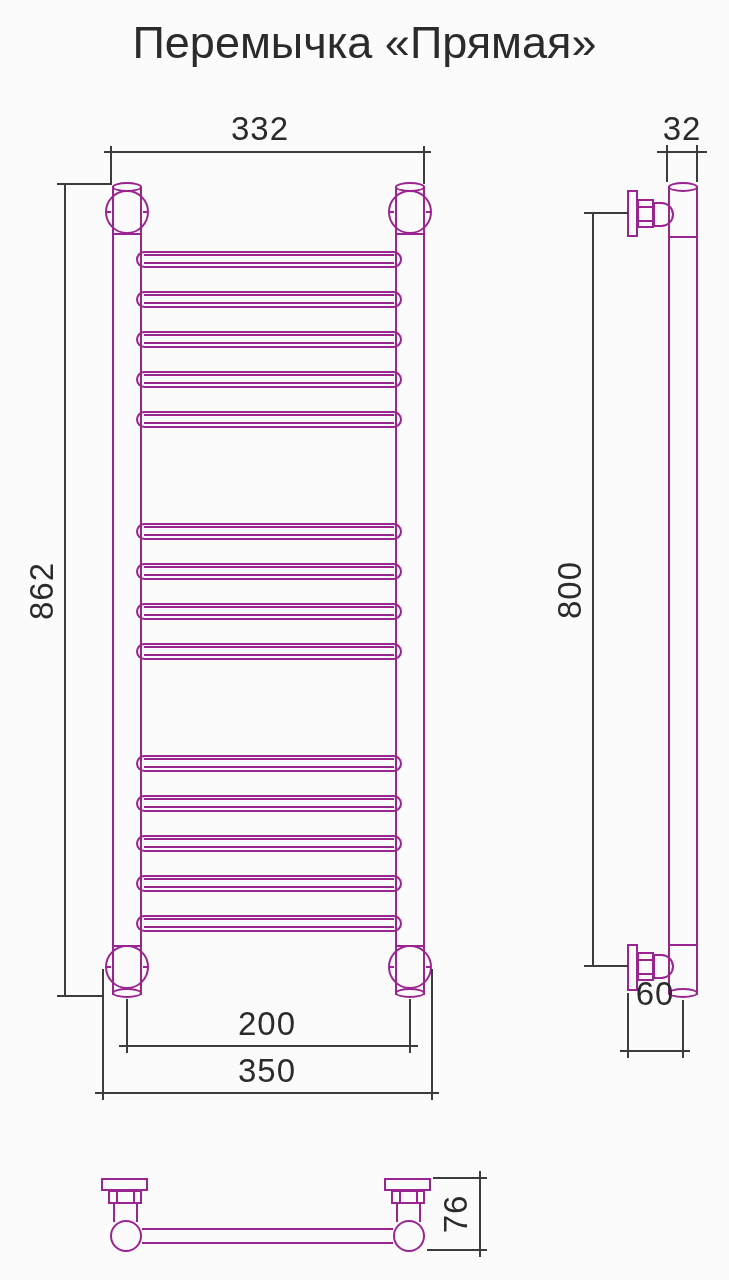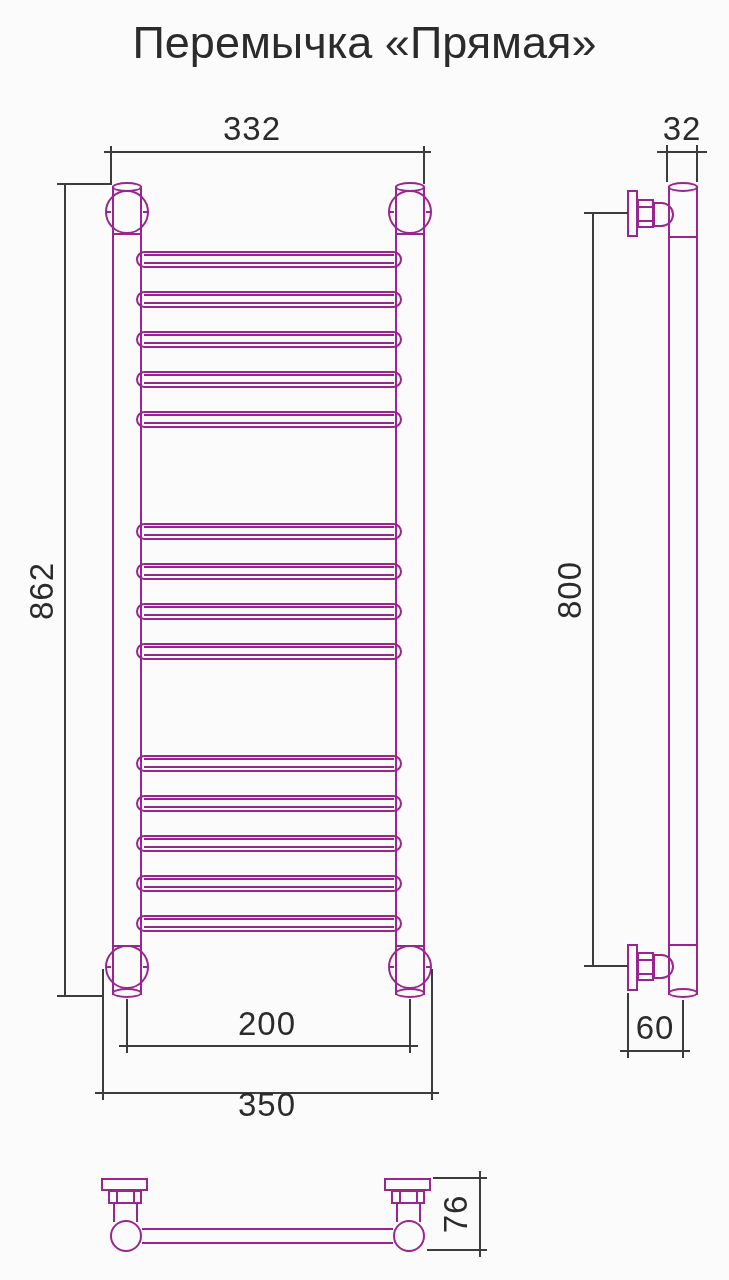--- a/index.html
+++ b/index.html
@@ -130,42 +130,42 @@
         <div class="rung" style="top: 914.5px;">
           <div class="rung-core"></div>
         </div>
       </div>
   </div>
 
   <div>
     <div class="vink" style="left:110px;top:146px;height:38px;"></div>
     <div class="vink" style="left:423px;top:146px;height:38px;"></div>
     <div class="hink" style="left:104px;top:151px;width:327px;"></div>
-    <div class="dim" style="left:202px;top:111px;">332</div>
+    <div class="dim" style="left:210px;top:111px;">332</div>
   </div>
 
   <div>
     <div class="vink" style="left:64px;top:184px;height:813px;"></div>
     <div class="hink" style="left:57px;top:183px;width:55px;"></div>
     <div class="hink" style="left:57px;top:995px;width:47px;"></div>
     <div class="dim vdim" style="left:-8px;top:573px;">862</div>
   </div>
 
   <div>
     <div class="vink" style="left:126px;top:999px;height:54px;"></div>
     <div class="vink" style="left:409px;top:999px;height:54px;"></div>
     <div class="hink" style="left:119px;top:1045px;width:299px;"></div>
     <div class="dim" style="left:217px;top:1006px;">200</div>
   </div>
 
   <div>
     <div class="vink" style="left:102px;top:969px;height:131px;"></div>
     <div class="vink" style="left:431px;top:969px;height:131px;"></div>
     <div class="hink" style="left:95px;top:1092px;width:344px;"></div>
-    <div class="dim" style="left:217px;top:1087px;">350</div>
+    <div class="dim" style="left:217px;top:1053px;">350</div>
   </div>
 
   <div>
     <div class="tube" style="left:668px;top:186px;width:30px;height:809px;"></div>
     <div class="dome" style="left:668px;top:182px;"></div>
     <div class="dome" style="left:668px;top:988px;"></div>
     <div class="hmag" style="left:668px;top:236px;width:30px;"></div>
     <div class="hmag" style="left:668px;top:944px;width:30px;"></div>
 
     <div class="rect" style="left:627px;top:190px;width:11px;height:47px;"></div>
@@ -192,21 +192,21 @@
     <div class="vink" style="left:592px;top:213px;height:754px;"></div>
     <div class="hink" style="left:584px;top:212px;width:44px;"></div>
     <div class="hink" style="left:584px;top:965px;width:44px;"></div>
     <div class="dim vdim" style="left:520px;top:572px;">800</div>
   </div>
 
   <div>
     <div class="vink" style="left:627px;top:993px;height:65px;"></div>
     <div class="vink" style="left:682px;top:1000px;height:58px;"></div>
     <div class="hink" style="left:620px;top:1050px;width:70px;"></div>
-    <div class="dim" style="left:605px;top:1010px;">60</div>
+    <div class="dim" style="left:605px;top:976px;">60</div>
   </div>
 
   <div>
 
     <div class="hbar" style="left:142px;top:1228px;width:251px;height:16px;"></div>
 
     <div class="circ" style="left:110px;top:1220px;width:32px;height:32px;"></div>
     <div class="circ" style="left:393px;top:1220px;width:32px;height:32px;"></div>
 
     <div class="rect" style="left:101px;top:1178px;width:47px;height:13px;"></div>

